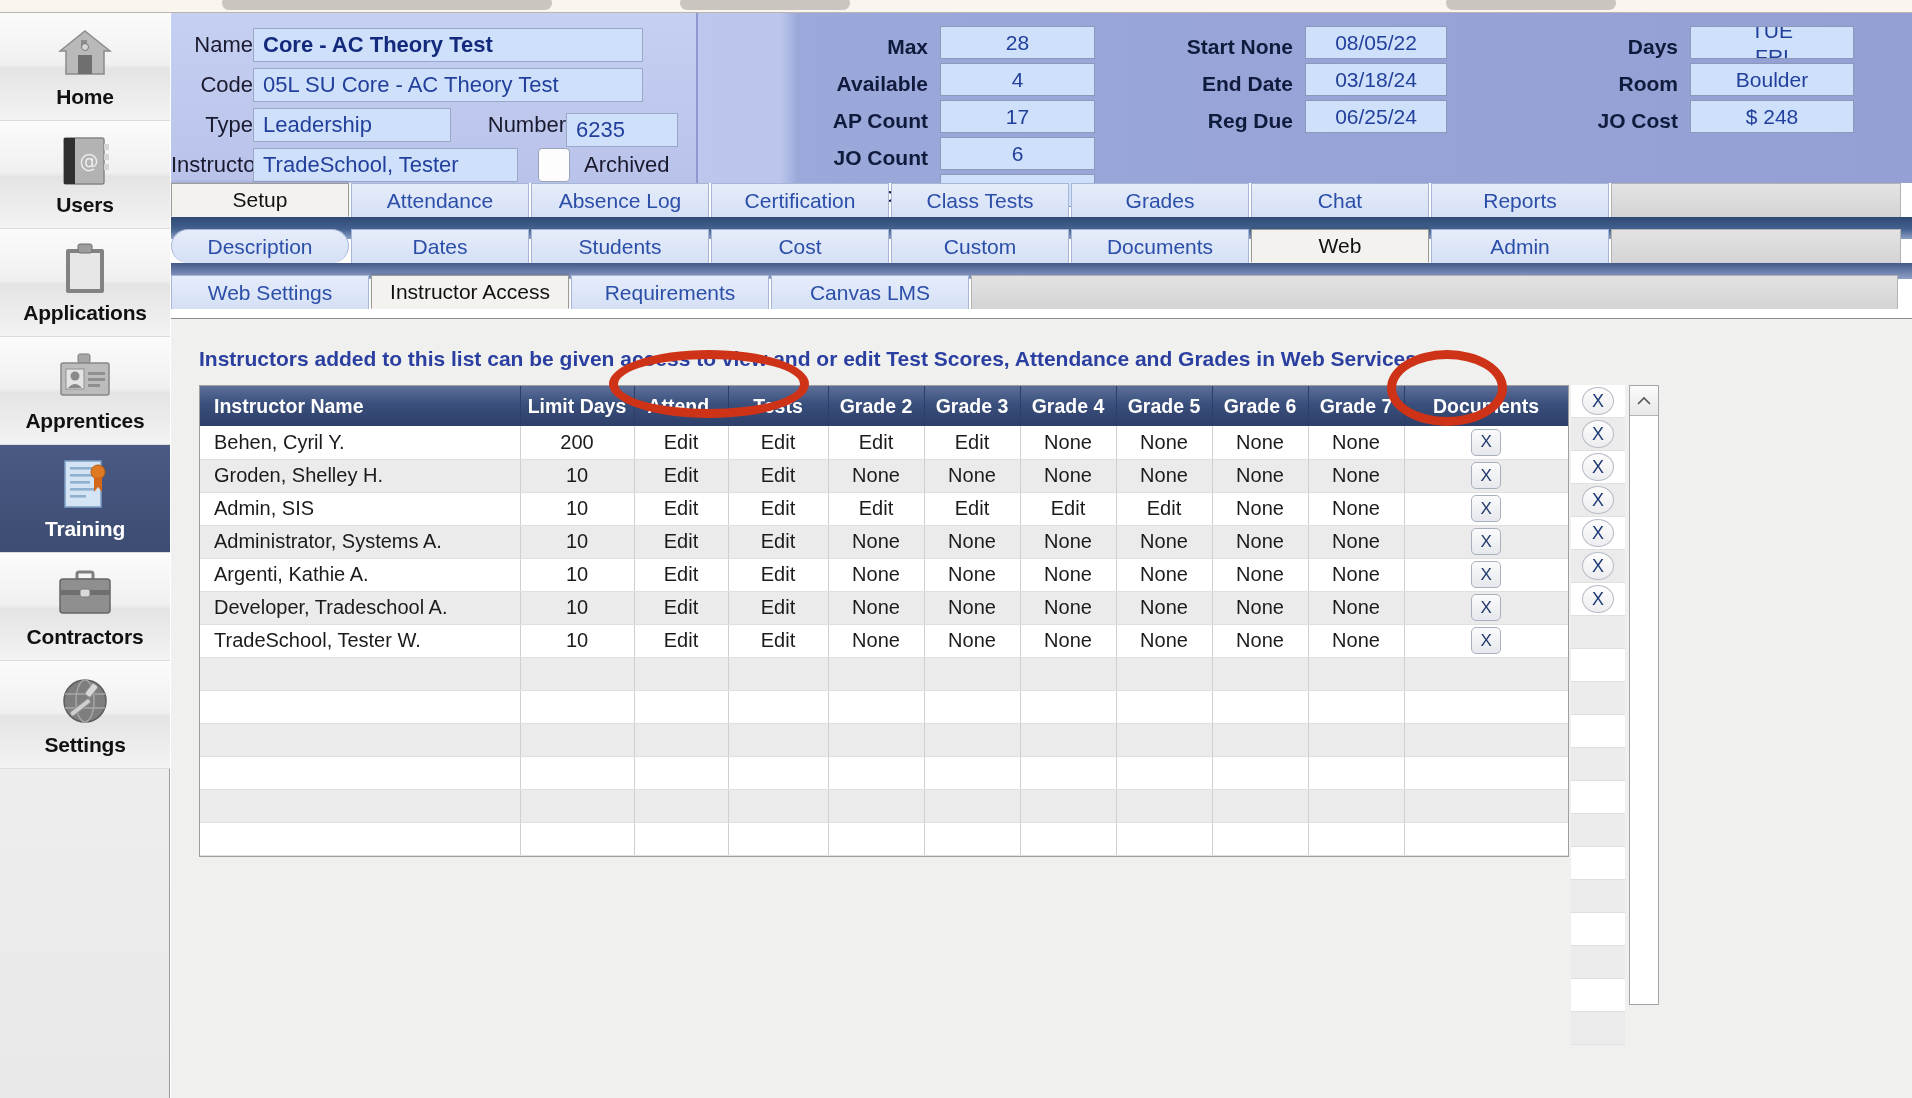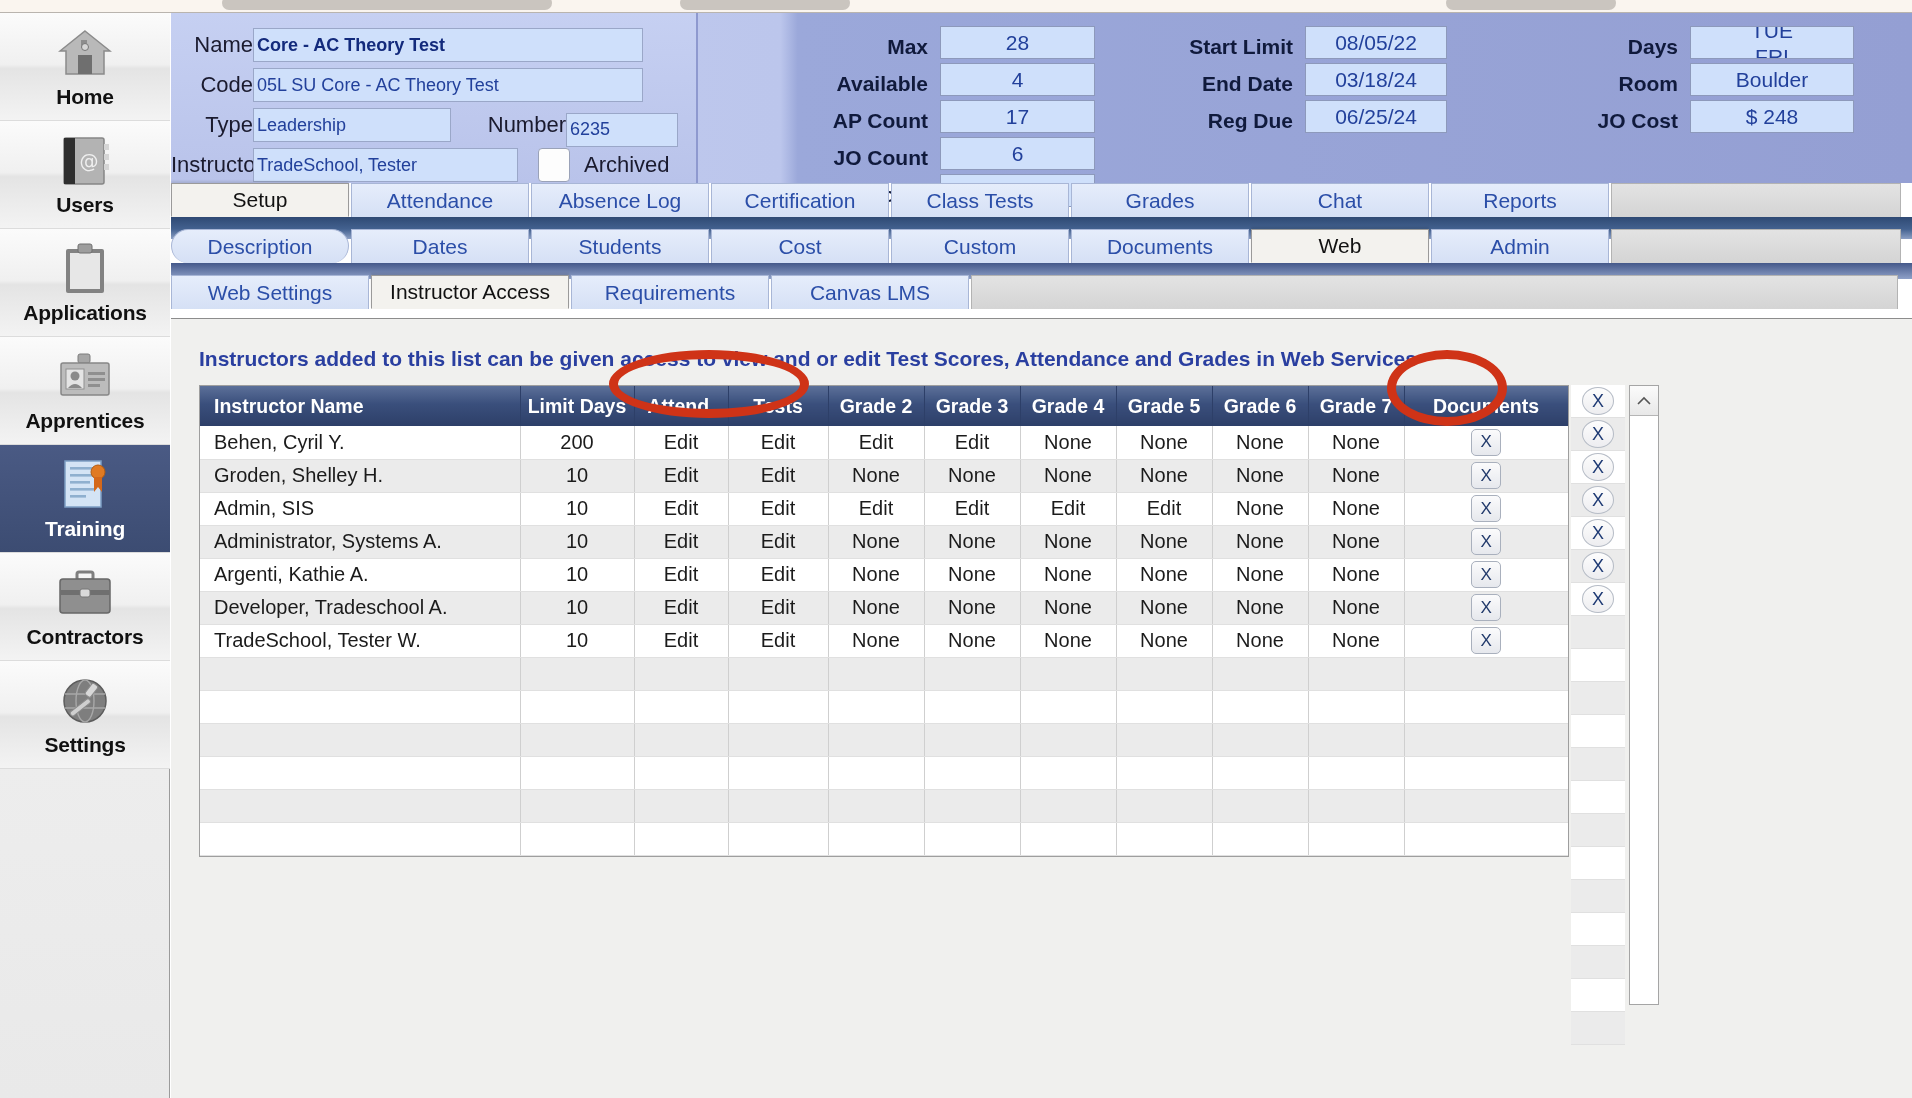--- a/index.html
+++ b/index.html
@@ -56,22 +56,22 @@
     background: linear-gradient(to bottom, #c6d0f2, #b9c3ea);
     border-right: 2px solid #8e99cf;
     padding: 12px 0 0 0;
   }
   .fld-row { display: flex; align-items: center; height: 40px; }
   .fld-label {
     font-size: 22px; color: #1a1a2e; text-align: right; 
   }
   .fld-box {
     background: #cfe0fb; border: 1px solid #9aa7c8; height: 34px;
-    display: flex; align-items: center; padding-left: 3px;
-    font-size: 18px; color: #22409b;
+    display: flex; align-items: center; padding-left: 9px;
+    font-size: 22px; color: #22409b;
   }
   .fld-box.bold { font-weight: bold; color: #132a7c; }
 
   .info-right { position: absolute; left: 529px; top: 0; width: 1212px; height: 170px; }
   .grp { position: absolute; top: 11px; }
   .grp-row { display: flex; align-items: flex-end; height: 35px; margin-bottom: 2px; }
   .grp-label {
     font-size: 21px; font-weight: bold; color: #101a3c; text-align: right; padding-right: 12px;
   }
   .grp-box {
@@ -326,21 +326,21 @@
             <div class="grp-box" style="width:155px;">6</div>
           </div>
           <div class="grp-row">
             <div class="grp-label" style="width:240px;">Student Count</div>
             <div class="grp-box" style="width:155px;">24</div>
           </div>
         </div>
 
         <div class="grp" style="left:420px;">
           <div class="grp-row">
-            <div class="grp-label" style="width:185px;">Start Limit</div>
+            <div class="grp-label" style="width:185px;">Start None</div>
             <div class="grp-box" style="width:142px;">08/05/22</div>
           </div>
           <div class="grp-row">
             <div class="grp-label" style="width:185px;">End Date</div>
             <div class="grp-box" style="width:142px;">03/18/24</div>
           </div>
           <div class="grp-row">
             <div class="grp-label" style="width:185px;">Reg Due</div>
             <div class="grp-box" style="width:142px;">06/25/24</div>
           </div>

